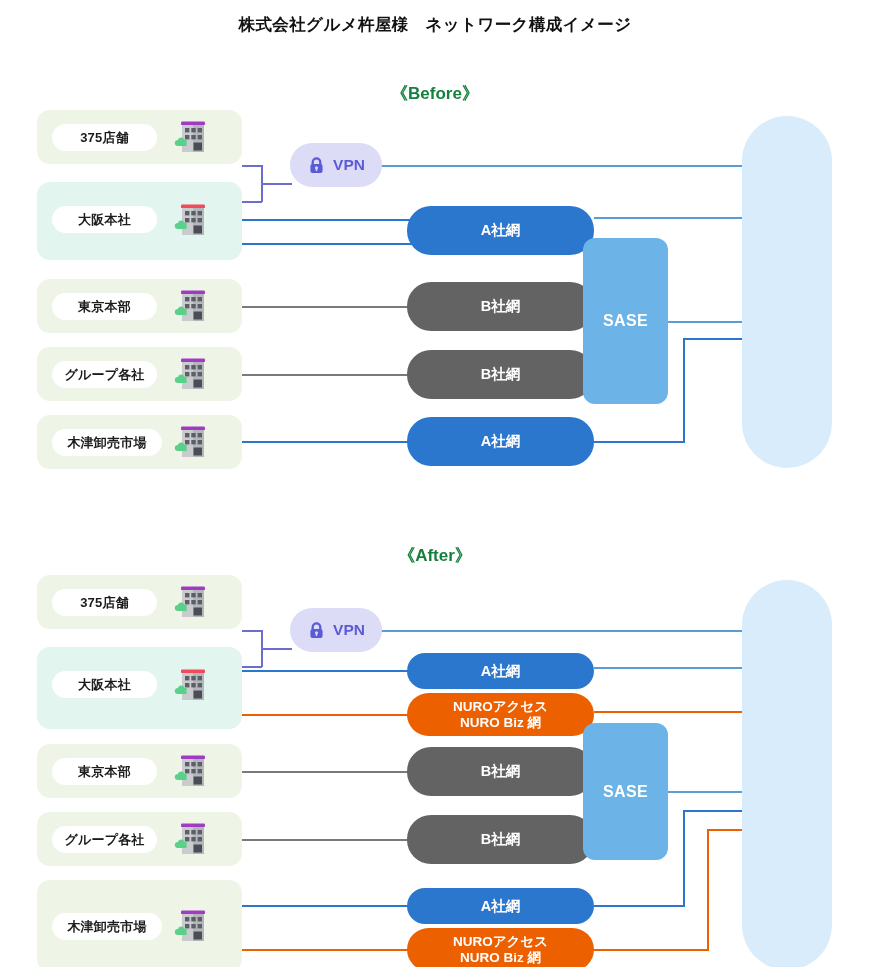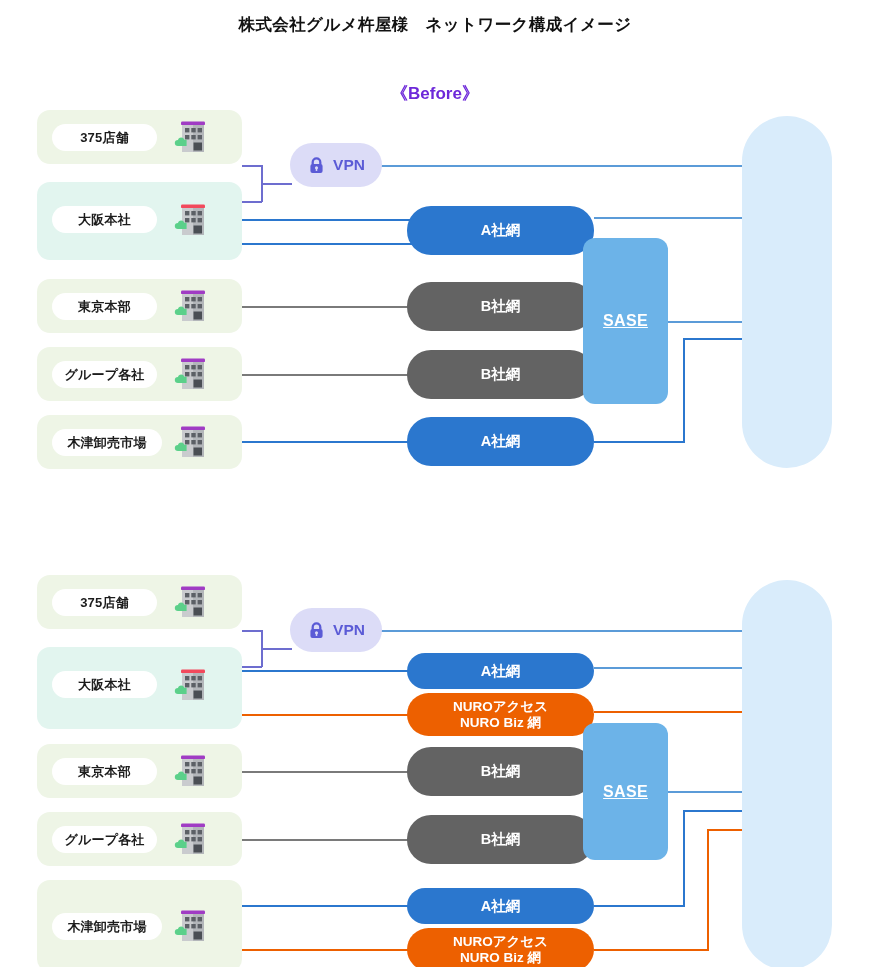--- a/index.html
+++ b/index.html
@@ -17,21 +17,21 @@
   .doc-title{
     position:absolute;left:0;top:2px;width:870px;
     text-align:center;
     font-size:16.5px;font-weight:bold;color:#111111;
     letter-spacing:.4px;
   }
 
   
   .sec-head{
     position:absolute;width:870px;text-align:center;
-    font-size:17px;font-weight:bold;color:#6d28d9;
+    font-size:17px;font-weight:bold;color:#15803d;
   }
 
   
   .site-box{
     position:absolute;
     border-radius:13px;
     background:#eef5e6;
     box-sizing:border-box;
   }
   .site-box.teal{background:#e2f5ef;}
@@ -65,21 +65,20 @@
 
   
   .sase{
     position:absolute;
     background:#6cb3e8;
     border-radius:12px;
     display:flex;align-items:center;justify-content:center;
     color:#ffffff;font-size:16px;font-weight:bold;
     letter-spacing:.3px;
     z-index:6;
-    text-decoration:underline;
   }
 
   
   .vpn{
     position:absolute;
     background:#dcdcf7;
     border-radius:22px;
     display:flex;align-items:center;justify-content:center;
     gap:7px;
     color:#5b5bd6;font-size:15.5px;font-weight:bold;
@@ -266,20 +265,21 @@
     <span>ネット</span>
   </div>
   <svg class="cl-icon" viewBox="0 0 60 40" width="60" height="40" style="left:757px;top:278px;">
     <path d="M14 33 q-9 0 -9 -8 0 -8 9 -8 1.5 -9 11 -9 9 0 11 7.5 2 -1.5 5 -1.5 7 0 7 6 6 0.6 6 6.5 0 6.5 -8 6.5 z" fill="none" stroke="#4a9ede" stroke-width="2.2" stroke-linejoin="round"></path>
   </svg>
   <div class="cl-label" style="left:737px;top:322px;">
     <span>クラウド</span><br>
     <span>サービス</span>
   </div>
 
+  <div class="sec-head" style="top:532px;">《After》</div>
 
   <div class="ln h c-violet" style="left:242px;top:618px;width:20px;"></div>
   <div class="ln v c-violet" style="left:261px;top:618px;height:37px;"></div>
   <div class="ln h c-violet" style="left:242px;top:654px;width:20px;"></div>
   <div class="ln h c-violet" style="left:261px;top:636px;width:31px;"></div>
   <div class="ln h c-lblue" style="left:381px;top:618px;width:405px;"></div>
 
   <div class="ln h c-blue" style="left:242px;top:658px;width:190px;"></div>
   <div class="ln h c-orange" style="left:242px;top:702px;width:190px;"></div>
   <div class="ln h c-lblue" style="left:594px;top:655px;width:192px;"></div>

